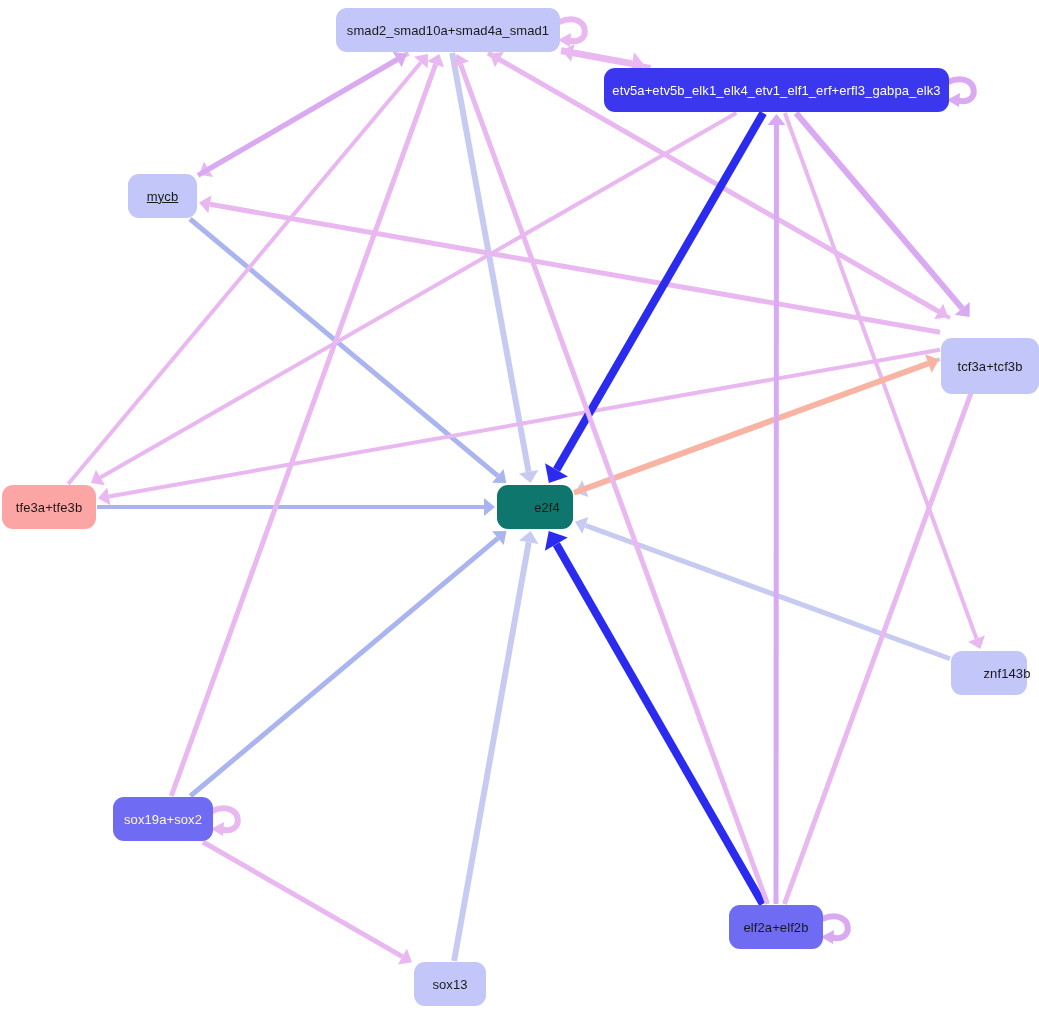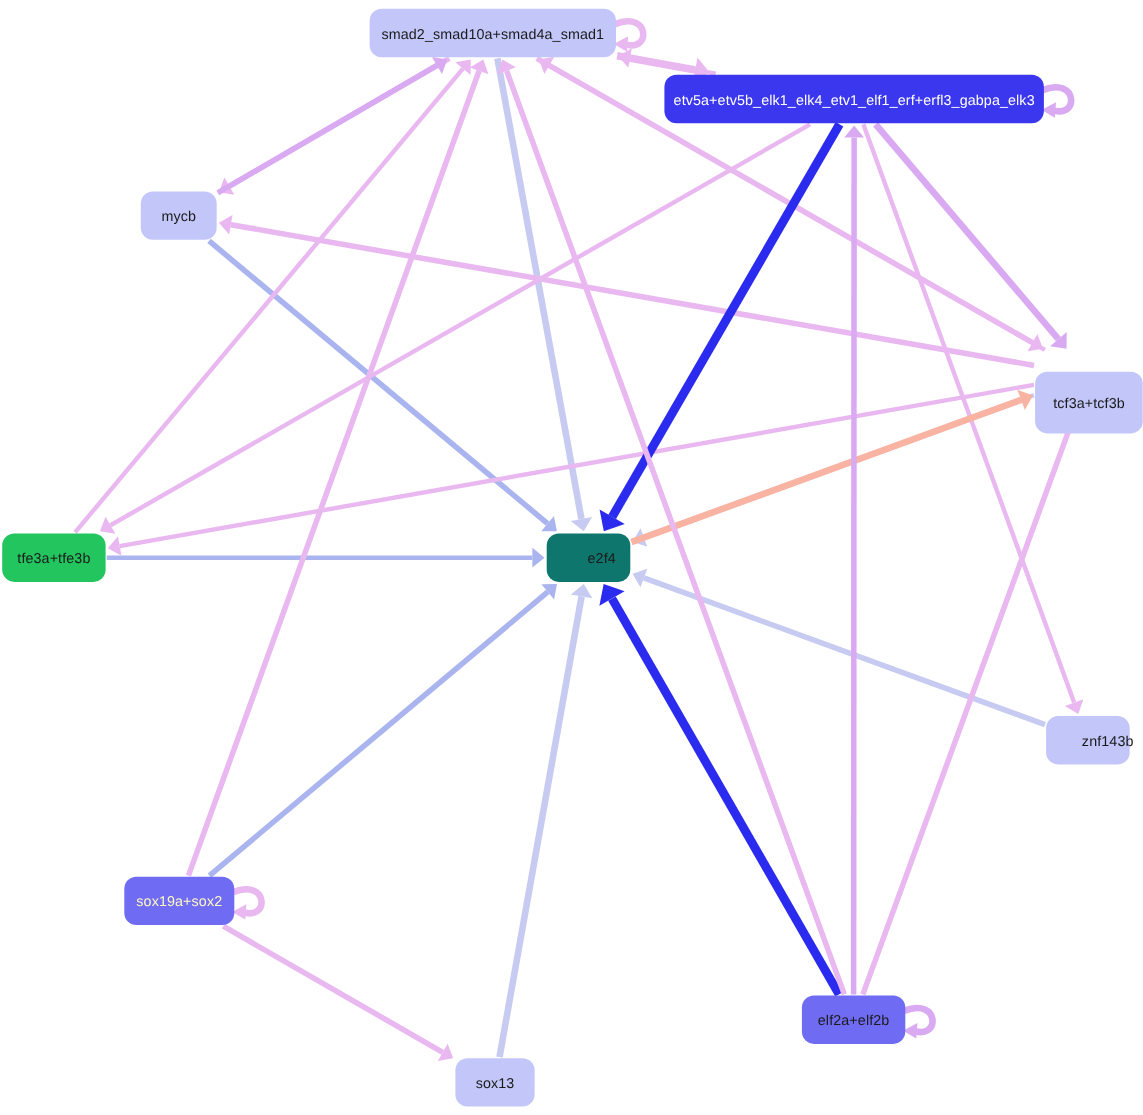--- a/index.html
+++ b/index.html
@@ -114,27 +114,27 @@
         <polygon points="821,937 834,930 833,944" fill="#d9a9f2"></polygon>
       </g>
   </svg>
   <div id="nodes-layer">
       <div class="node" style="left: 336px; top: 8px; width: 224px; height: 44px; background: rgb(195, 198, 249); color: rgb(26, 26, 26);">
         <span class="node-label">smad2_smad10a+smad4a_smad1</span>
       </div>
       <div class="node" style="left: 604px; top: 68px; width: 345px; height: 44px; background: rgb(59, 55, 238); color: rgb(255, 255, 255);">
         <span class="node-label">etv5a+etv5b_elk1_elk4_etv1_elf1_erf+erfl3_gabpa_elk3</span>
       </div>
-      <div class="node" style="left: 128px; top: 174px; width: 69px; height: 44px; background: rgb(195, 198, 249); color: rgb(26, 26, 26);">
+      <div class="node" style="left: 128px; top: 174px; width: 69px; height: 44px; background: rgb(195, 198, 249); color: rgb(26, 26, 26); text-decoration: underline;">
         <span class="node-label">mycb</span>
       </div>
       <div class="node" style="left: 941px; top: 338px; width: 98px; height: 56px; background: rgb(195, 198, 249); color: rgb(26, 26, 26);">
         <span class="node-label">tcf3a+tcf3b</span>
       </div>
-      <div class="node" style="left: 2px; top: 485px; width: 94px; height: 44px; background: #22c55e; color: rgb(26, 26, 26);">
+      <div class="node" style="left: 2px; top: 485px; width: 94px; height: 44px; background: #fca5a5; color: rgb(26, 26, 26);">
         <span class="node-label">tfe3a+tfe3b</span>
       </div>
       <div class="node" style="left: 497px; top: 485px; width: 76px; height: 44px; background: #0f766e; color: rgb(26, 26, 26); padding-left: 24px;">
         <span class="node-label">e2f4</span>
       </div>
       <div class="node" style="left: 951px; top: 651px; width: 76px; height: 44px; background: rgb(195, 198, 249); color: rgb(26, 26, 26); padding-left: 36px;">
         <span class="node-label">znf143b</span>
       </div>
       <div class="node" style="left: 113px; top: 797px; width: 100px; height: 44px; background: rgb(111, 107, 242); color: #fef9c3;">
         <span class="node-label">sox19a+sox2</span>

